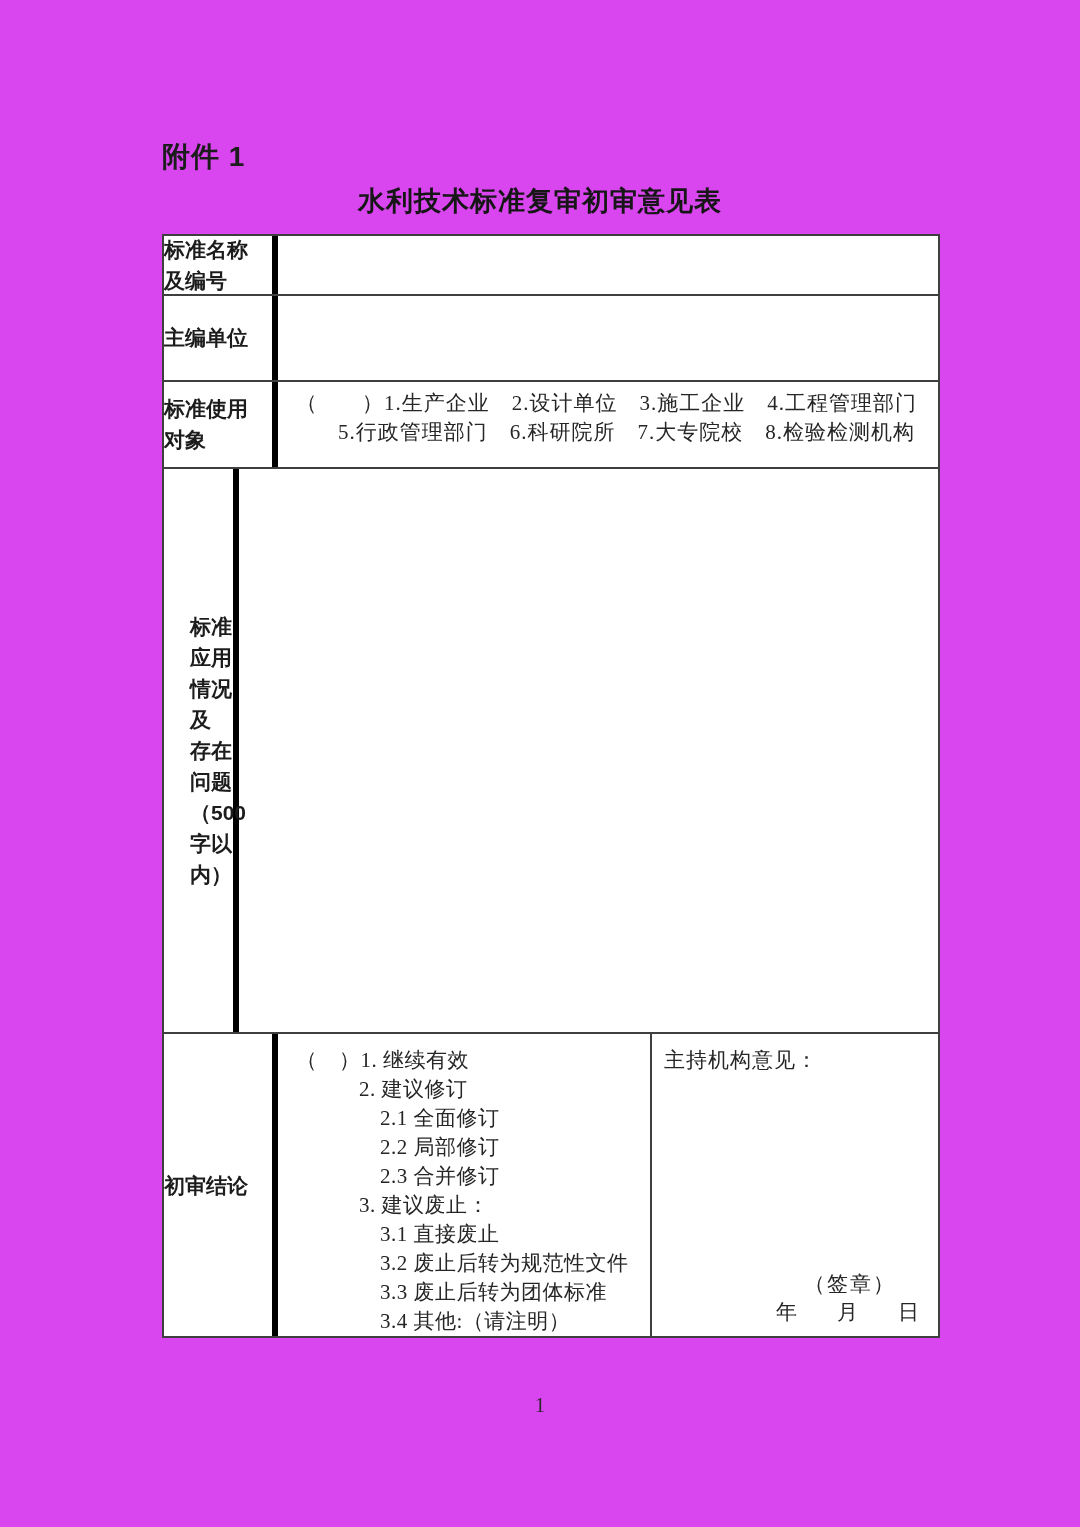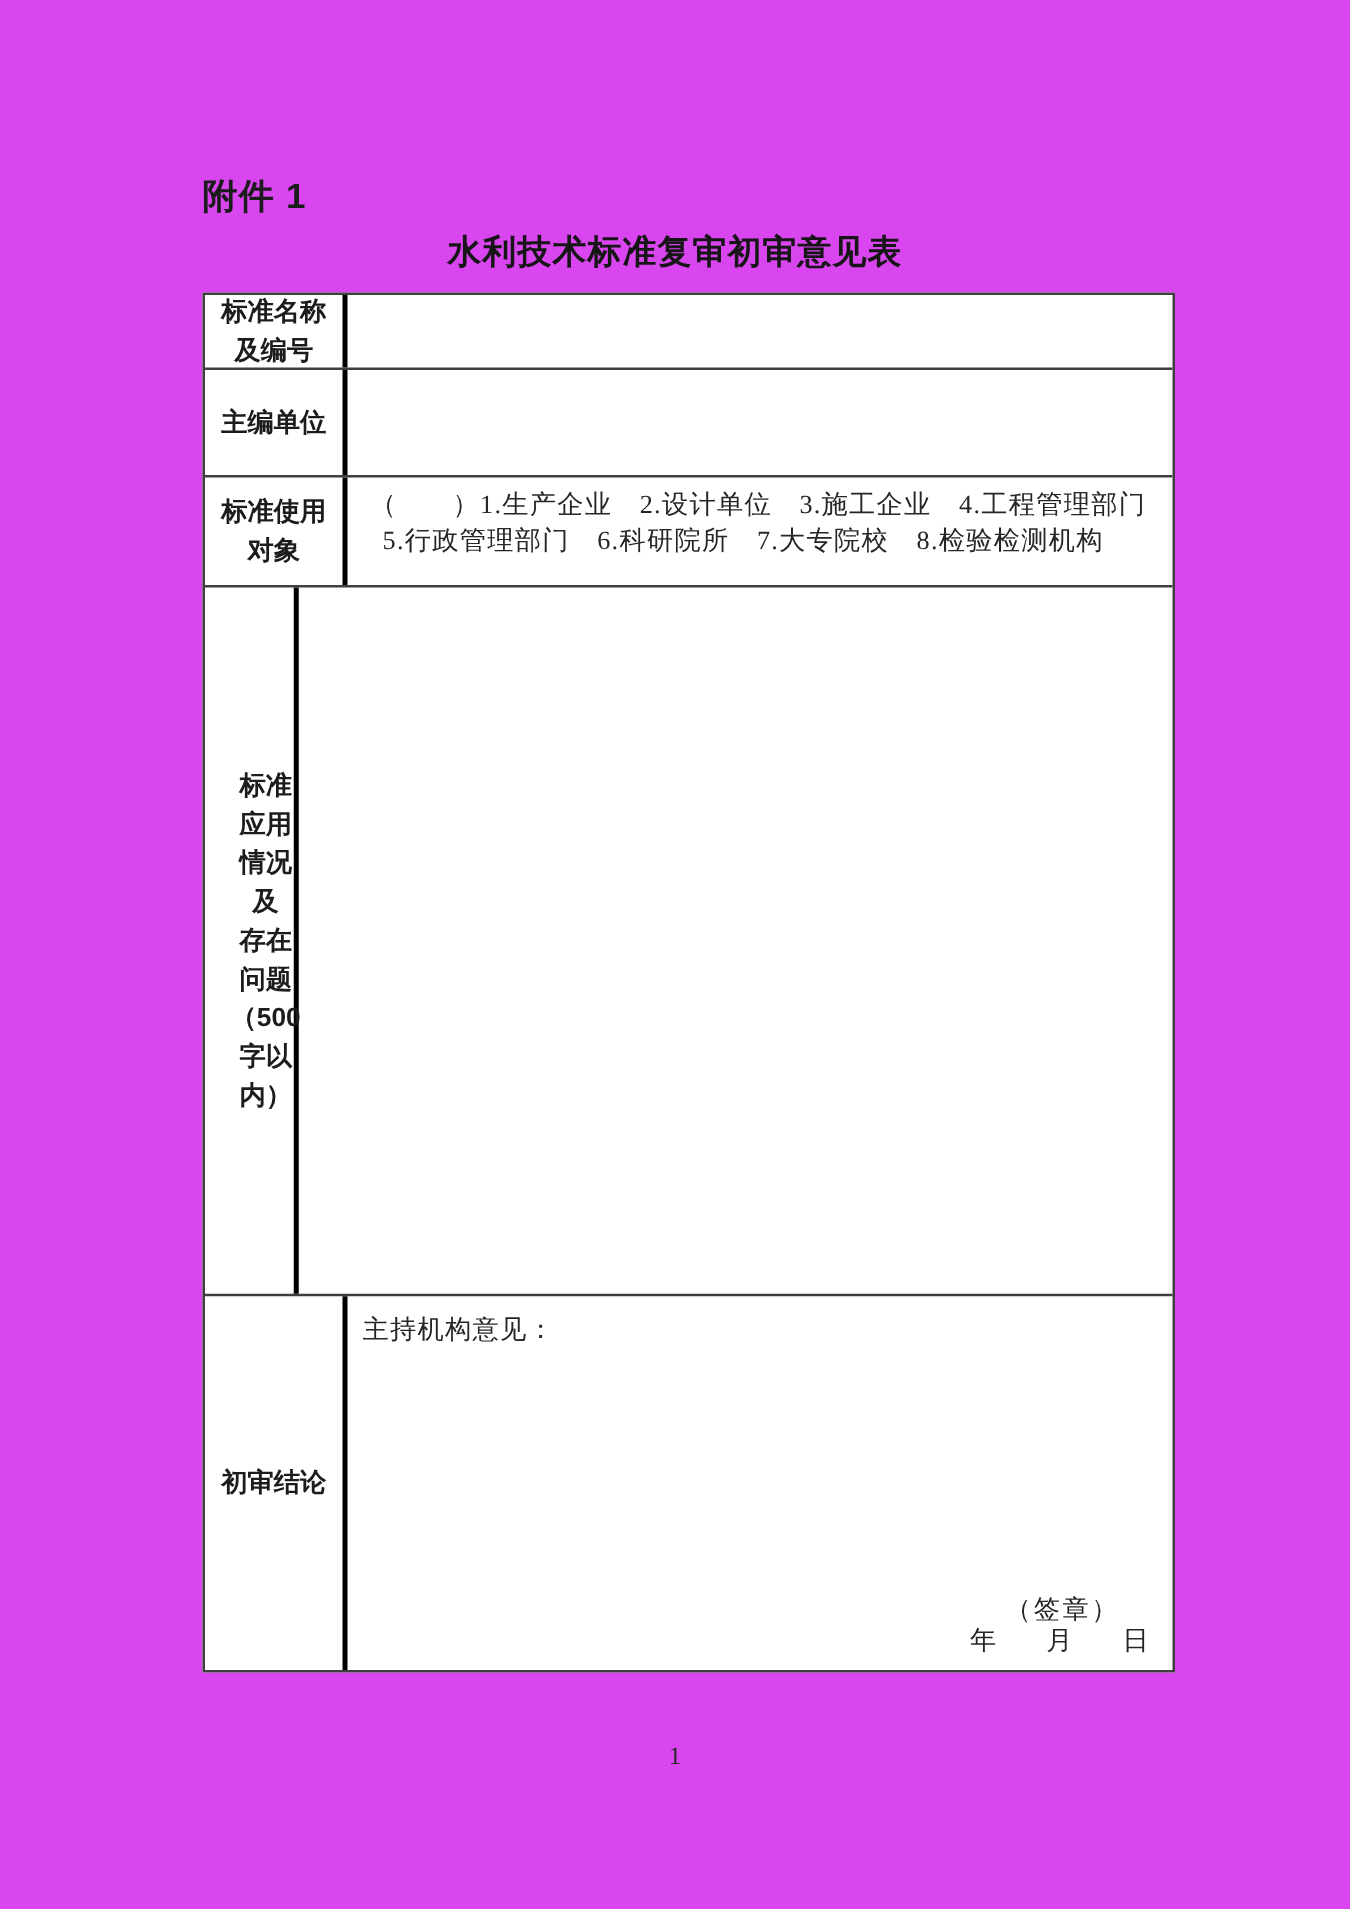--- a/index.html
+++ b/index.html
@@ -48,45 +48,45 @@
   }
   .trow { display: flex; border-bottom: 2px solid #3f3f3f; }
   .trow:last-child { border-bottom: none; }
   .r1 { height: 60px; }
   .r2 { height: 86px; }
   .r3 { height: 88px; }
   .r4 { height: 567px; }
   .r5 { flex: 1; }
   .label-cell {
     width: 114px;
-    border-right: 4px solid #000000;
+    border-right: 6px solid #000000;
     display: flex;
     flex-direction: column;
-    align-items: center;
+    align-items: flex-start;
     justify-content: center;
     font-family: "Liberation Sans", sans-serif;
     font-weight: 700;
     font-size: 21px;
     line-height: 31px;
     text-align: center;
     color: #1c1c1c;
     flex-shrink: 0;
   }
   .label-cell.narrow { width: 75px; padding-left: 26px; }
   .value-cell { flex: 1; }
   .users-cell {
     flex: 1;
     padding-top: 7px;
     font-size: 21px;
     line-height: 29px;
     letter-spacing: 1px;
     color: #262626;
   }
   .users-line1 { padding-left: 18px; }
-  .users-line2 { padding-left: 28px; }
+  .users-line2 { padding-left: 60px; }
   .users-line3 { padding-left: 54px; }
   .options-cell {
     width: 374px;
     border-right: 2px solid #3f3f3f;
     padding-top: 12px;
     font-size: 21px;
     line-height: 29px;
     letter-spacing: 0.5px;
     color: #262626;
     flex-shrink: 0;
@@ -168,20 +168,32 @@
         <div>字以</div>
         <div>内）</div>
       </div>
       <div class="value-cell"></div>
     </div>
 
     <div class="trow r5">
       <div class="label-cell">
         <div>初审结论</div>
       </div>
+      <div class="options-cell">
+        <div class="opt-l0">（　）1. 继续有效</div>
+        <div class="opt-l1">2. 建议修订</div>
+        <div class="opt-l2">2.1 全面修订</div>
+        <div class="opt-l2">2.2 局部修订</div>
+        <div class="opt-l2">2.3 合并修订</div>
+        <div class="opt-l1">3. 建议废止：</div>
+        <div class="opt-l2">3.1 直接废止</div>
+        <div class="opt-l2">3.2 废止后转为规范性文件</div>
+        <div class="opt-l2">3.3 废止后转为团体标准</div>
+        <div class="opt-l2">3.4 其他:（请注明）</div>
+      </div>
       <div class="host-cell">
         <div class="host-label">主持机构意见：</div>
         <div class="seal-label">（签章）</div>
         <div class="date-line">
           <span>年</span>
           <span>月</span>
           <span>日</span>
         </div>
       </div>
     </div>

